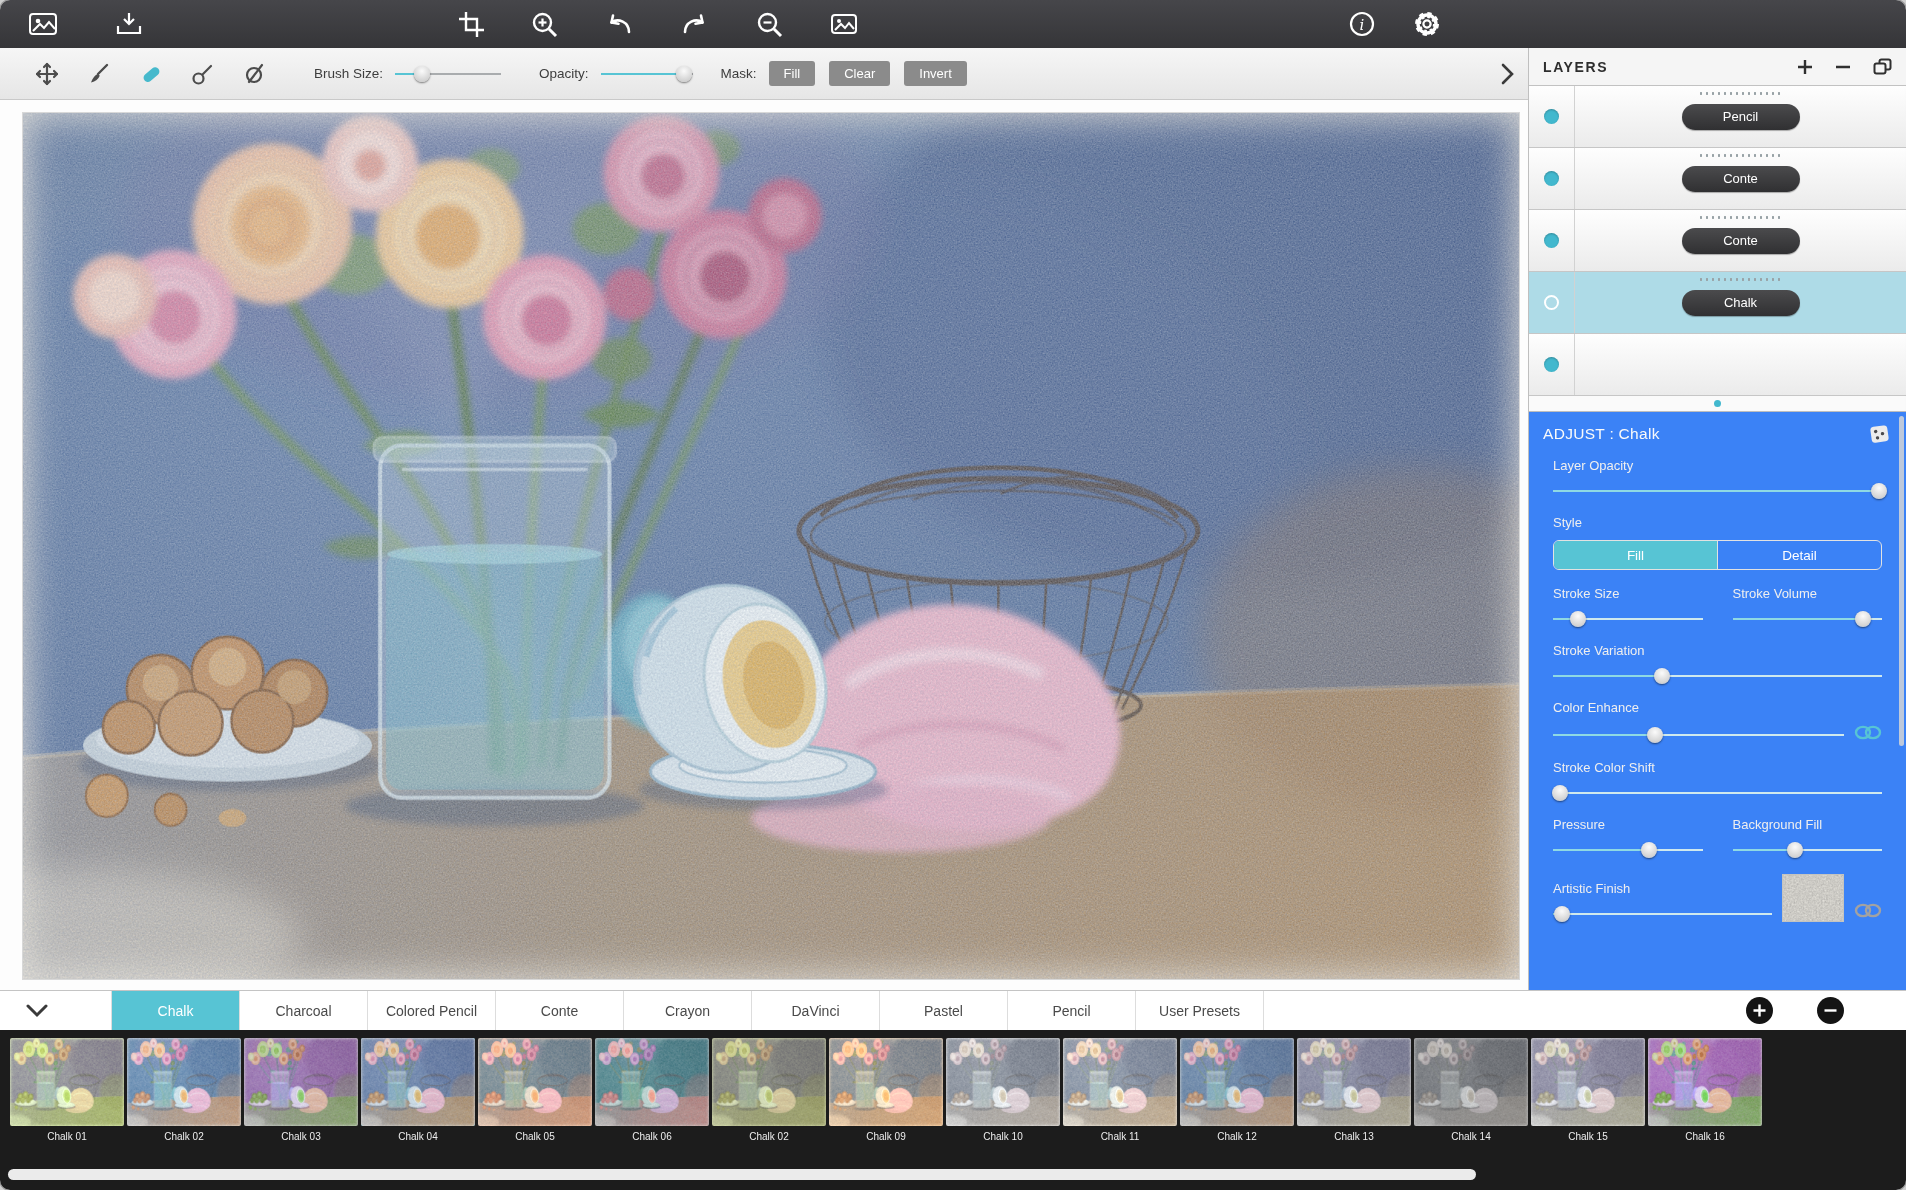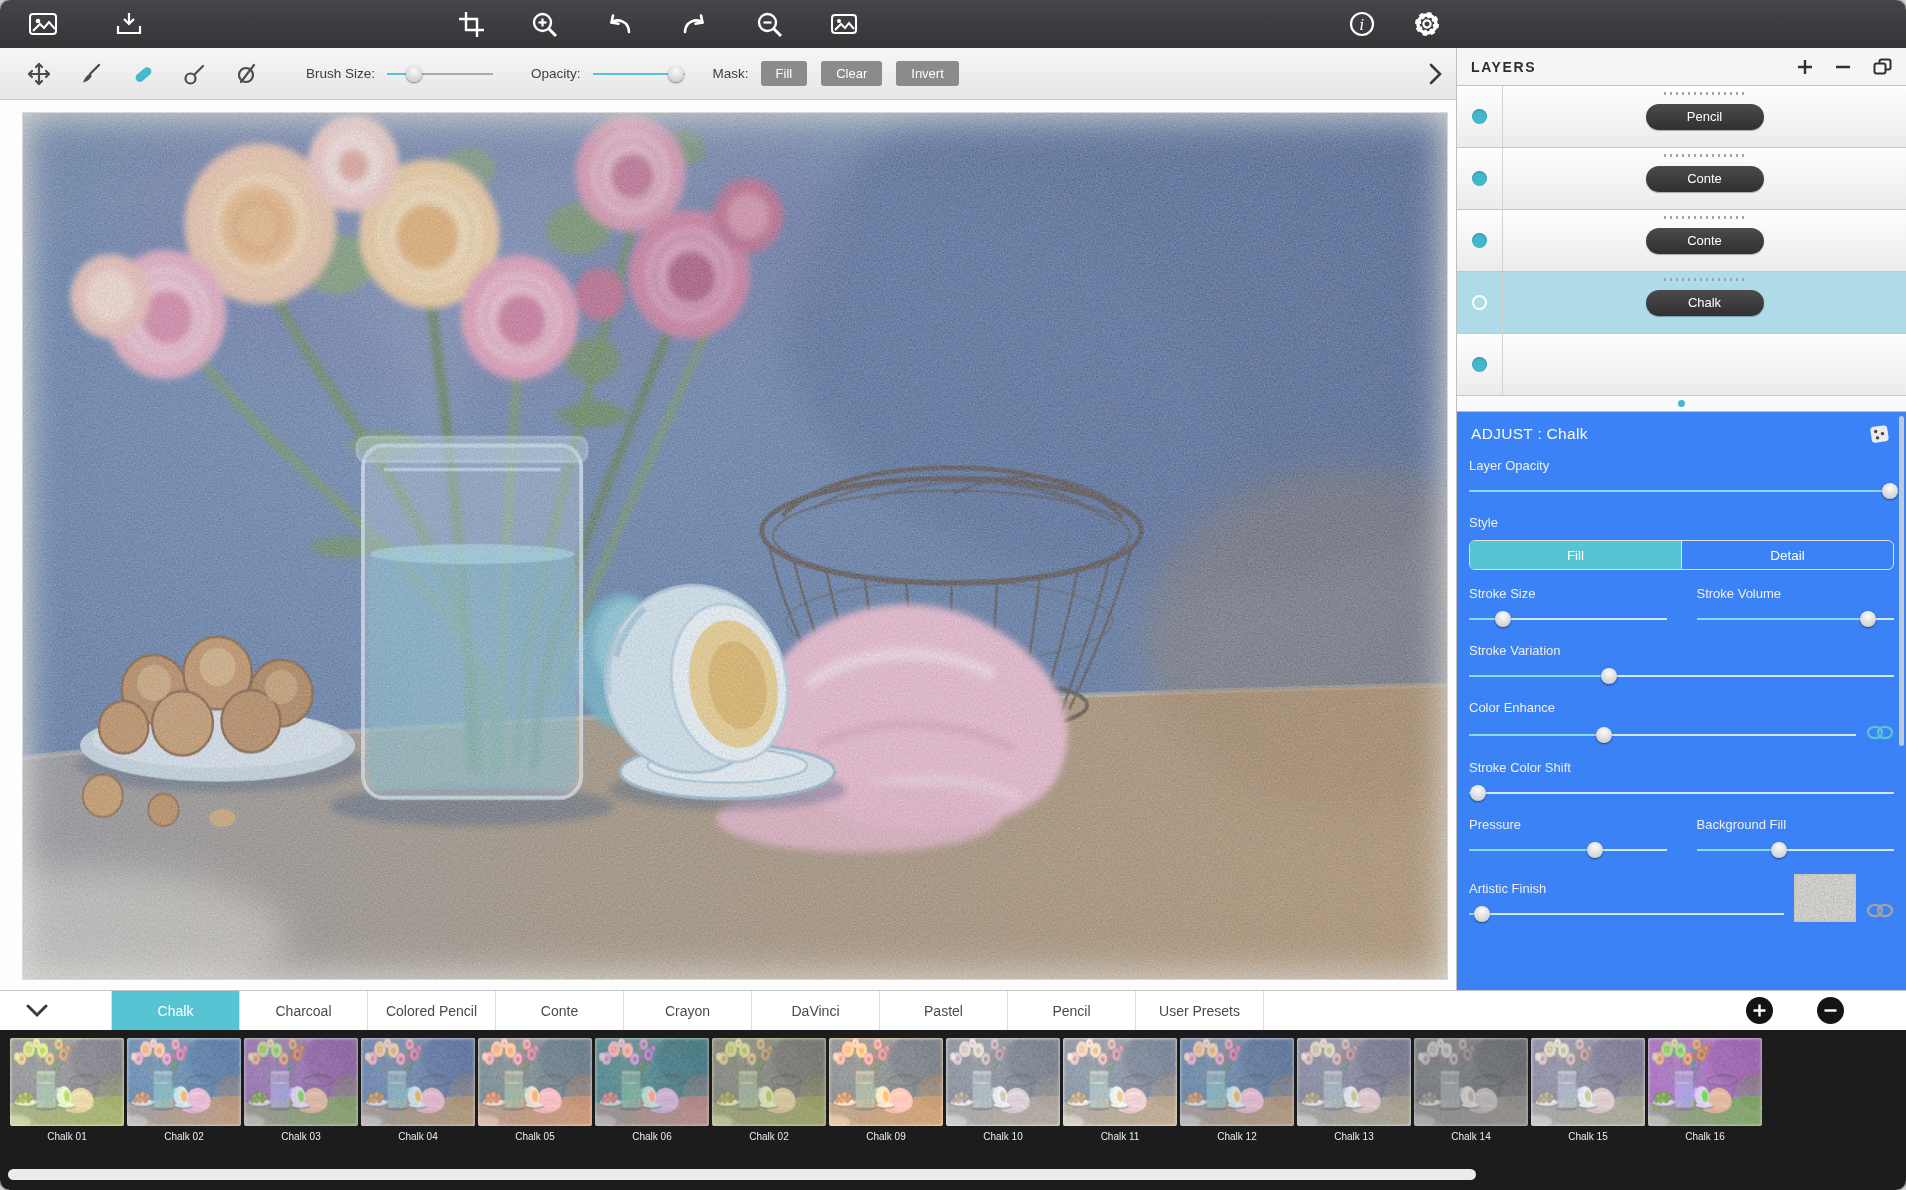--- a/index.html
+++ b/index.html
@@ -10,24 +10,24 @@
   .topbar{height:48px;flex:0 0 auto;background:linear-gradient(#46464a,#353538);position:relative}
   .icon-group{position:absolute;top:0;height:100%;display:flex;align-items:center}
   .ig-left{left:28px;gap:56px}
   .ig-center{left:458px;gap:46px}
   .ig-right{left:1348px;gap:36px}
   .tbi{display:flex;align-items:center;justify-content:center;cursor:pointer}
 
   
   .body-row{flex:1;display:flex;min-height:0}
   .left-col{flex:1;display:flex;flex-direction:column;min-width:0}
-  .right-col{width:450px;flex:0 0 auto;display:flex;flex-direction:column;background:#f4f4f4;border-left:1px solid #bfbfbf}
-
-  
-  .toolbar{height:52px;flex:0 0 auto;background:linear-gradient(#f6f6f6,#e6e6e6);border-bottom:1px solid #c9c9c9;display:flex;align-items:center;padding-left:24px}
+  .right-col{width:378px;flex:0 0 auto;display:flex;flex-direction:column;background:#f4f4f4;border-left:1px solid #bfbfbf}
+
+  
+  .toolbar{height:52px;flex:0 0 auto;background:linear-gradient(#f6f6f6,#e6e6e6);border-bottom:1px solid #c9c9c9;display:flex;align-items:center;padding-left:32px}
   .tools{display:flex;align-items:center;gap:22px;margin-right:44px}
   .tool{width:30px;height:30px;display:flex;align-items:center;justify-content:center;cursor:pointer}
   .tb-label{font-size:13.5px;color:#3d3d3d;margin-right:12px;white-space:nowrap}
   .mask-btn{background:#8b8b8b;color:#fff;font-size:13px;padding:5px 15px;border:none;border-radius:3px;margin-right:14px;cursor:pointer;font-family:inherit}
   .expand{margin-left:auto;margin-right:14px;cursor:pointer;display:flex}
 
   
   .slider{position:relative;height:16px;cursor:pointer}
   .slider::before{content:"";position:absolute;left:0;right:0;top:7px;height:2px;background:linear-gradient(to right,#57c4d4 var(--v,50%),#a9acae var(--v,50%))}
   .slider.dark::before{background:linear-gradient(to right,#8fd9e3 var(--v,50%),#cfe9ee var(--v,50%))}
@@ -54,21 +54,21 @@
   .layer-pill{width:118px;height:26px;border:none;border-radius:13px;background:linear-gradient(#4b4b4d,#303032);color:#fff;font-size:13px;font-family:inherit;cursor:pointer;box-shadow:0 1px 1px rgba(0,0,0,.3)}
   .lock{position:absolute;right:16px;top:50%;transform:translateY(-50%);display:flex}
   .page-ind{height:16px;background:#fafafa;display:flex;align-items:center;justify-content:center;border-bottom:1px solid #bdbdbd;flex:0 0 auto}
   .page-dot{width:7px;height:7px;border-radius:50%;background:#42b8ce}
 
   
   .adjust{flex:1;background:#3b82f6;position:relative;overflow:hidden;min-height:0}
   .adjust-head{height:44px;display:flex;align-items:center;padding:0 14px}
   .adjust-title{font-size:15.5px;color:#fafafa;letter-spacing:.3px}
   .dice{margin-left:auto;cursor:pointer;display:flex}
-  .adjust-body{padding:2px 12px 0}
+  .adjust-body{padding:2px 24px 0}
   .blk{margin-bottom:16px}
   .lbl{font-size:13px;color:#efefef;margin-bottom:10px}
   .pair{display:grid;grid-template-columns:1fr 1fr;gap:30px}
   .seg{display:flex;height:30px;border:1px solid #e2e2e2;border-radius:6px;overflow:hidden}
   .seg-b{flex:1;border:none;background:transparent;color:#fff;font-size:13.5px;font-family:inherit;cursor:pointer}
   .seg-b.on{background:#57c4d4}
   .seg-b + .seg-b{border-left:1px solid #e2e2e2}
   .with-icon{display:flex;align-items:center;gap:10px}
   .with-icon .slider{flex:1}
   .finish{display:flex;align-items:flex-end;gap:10px}

